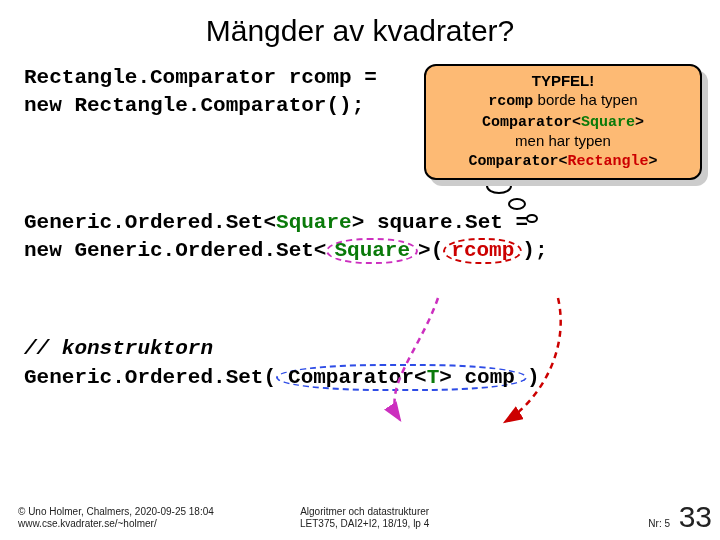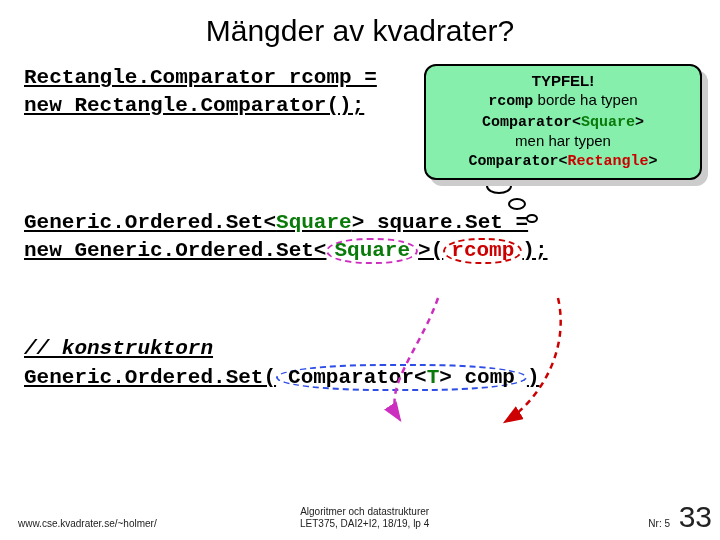--- a/index.html
+++ b/index.html
@@ -18,41 +18,40 @@
     padding-top: 14px;
     padding-bottom: 10px;
   }
   .content {
     padding: 0 24px;
     font-family: "Courier New", monospace;
     font-size: 21px;
     font-weight: bold;
     line-height: 1.35;
     position: relative;
-    text-decoration: underline;
   }
   .callout-wrap {
     position: absolute;
     right: 18px;
     top: 64px;
     z-index: 5;
   }
   .callout-shadow {
     position: absolute;
     top: 6px;
     left: 6px;
     width: 278px;
     height: 116px;
     background: #ccc;
     border-radius: 12px;
   }
   .callout {
     position: relative;
     width: 278px;
-    background: #86efac;
+    background: #fdba74;
     border: 2px solid #000;
     border-radius: 12px;
     font-family: Arial, sans-serif;
     font-size: 15px;
     font-weight: normal;
     text-align: center;
     padding: 6px 6px 6px 6px;
     line-height: 1.25;
   }
   .callout .mono { font-family: "Courier New", monospace; font-weight: bold; }
@@ -171,20 +170,21 @@
     <marker id="ar" markerWidth="10" markerHeight="10" refX="7" refY="3" orient="auto">
       <path d="M0,0 L8,3 L0,6 Z" fill="#c00"></path>
     </marker>
   </defs>
   <path d="M 438 298 C 420 350, 380 390, 400 420" stroke="#cc2fbf" stroke-width="2.5" stroke-dasharray="6,5" fill="none" marker-end="url(#ap)"></path>
   <path d="M 558 298 C 570 350, 540 400, 505 422" stroke="#c00" stroke-width="2.5" stroke-dasharray="6,5" fill="none" marker-end="url(#ar)"></path>
 </svg>
 
 <div class="footer">
   <div class="col1">
+    <div>© Uno Holmer, Chalmers, 2020-09-25 18:04</div>
     <div>www.cse.kvadrater.se/~holmer/</div>
   </div>
   <div class="col2">
     <div>Algoritmer och datastrukturer</div>
     <div>LET375, DAI2+I2, 18/19, lp 4</div>
   </div>
   <div class="col3">
     <div>Nr: 5</div>
   </div>
   <div class="pn">33</div>

